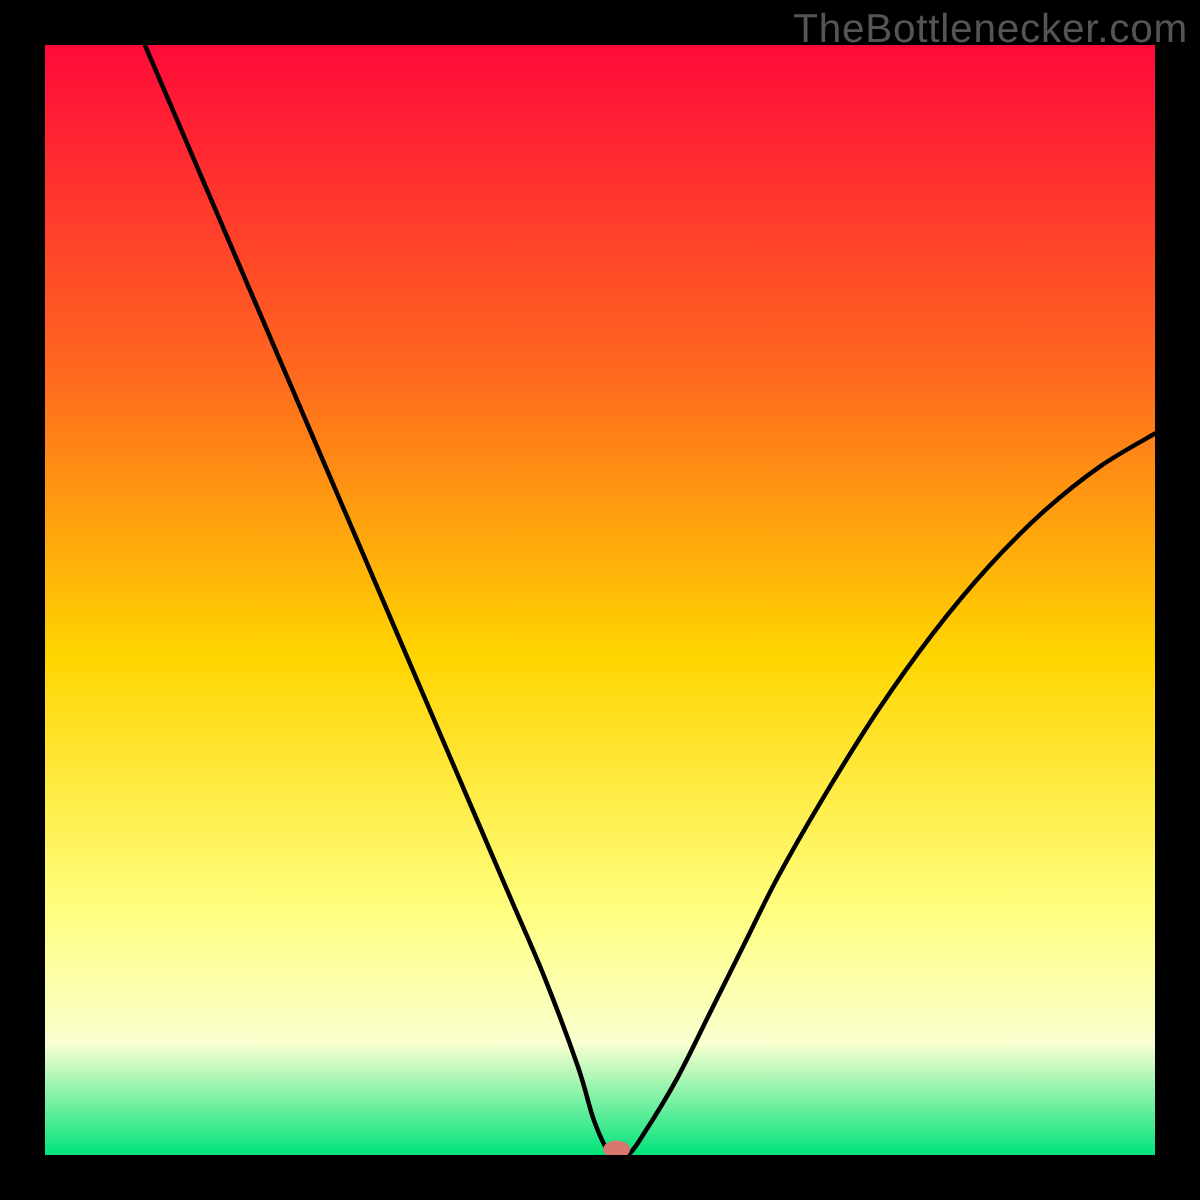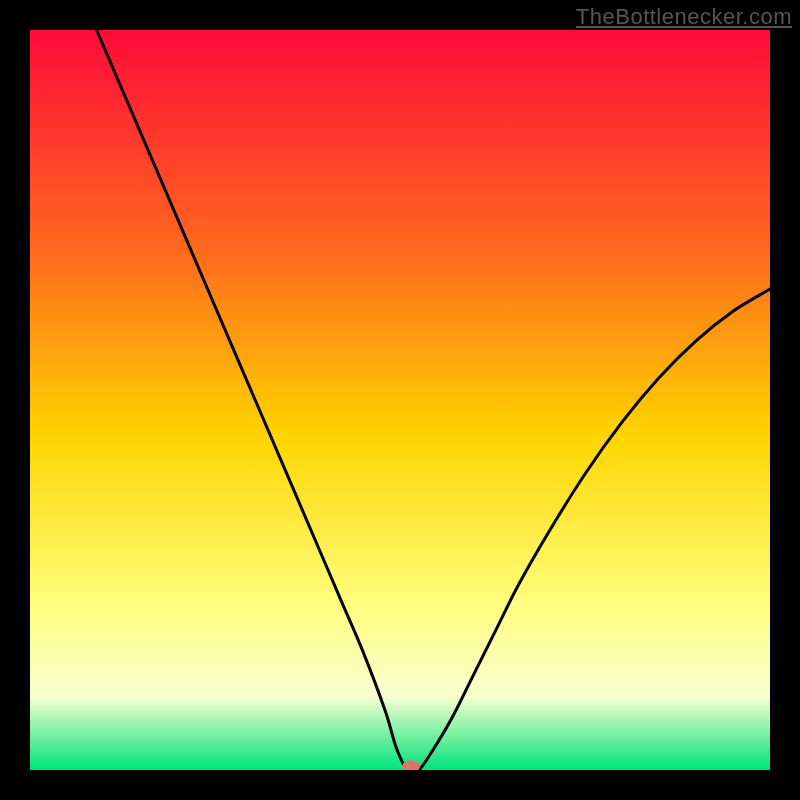--- a/index.html
+++ b/index.html
@@ -15,25 +15,24 @@
     position: relative;
     width: 800px;
     height: 800px;
     background: #000;
   }
   .watermark {
     position: absolute;
     top: 4px;
     right: 8px;
     color: #555;
-    font-size: 22px;
+    font-size: 27px;
     font-weight: 500;
     letter-spacing: 0.5px;
     z-index: 10;
-    text-decoration: underline;
   }
   .plot-area {
     position: absolute;
     left: 30px;
     top: 30px;
     width: 740px;
     height: 740px;
     overflow: hidden;
   }
   .plot-area svg {

